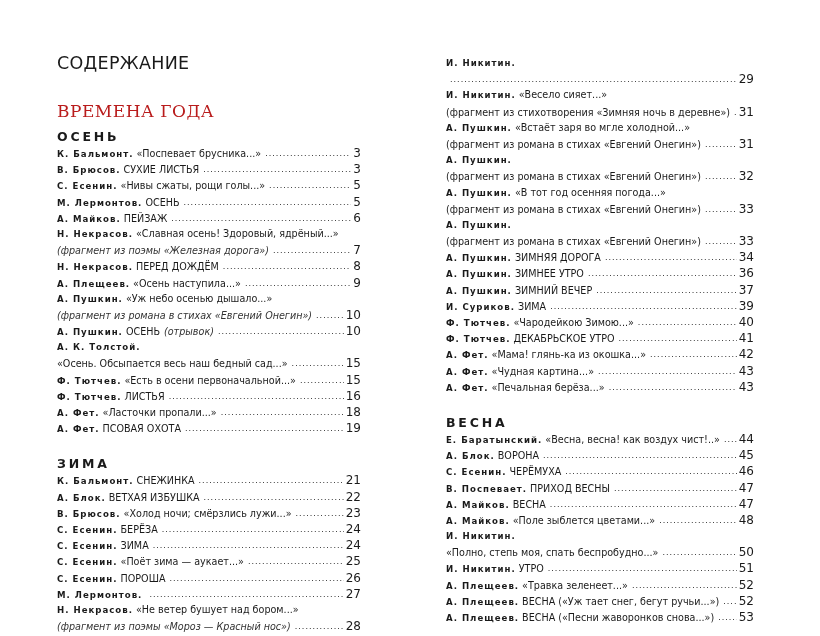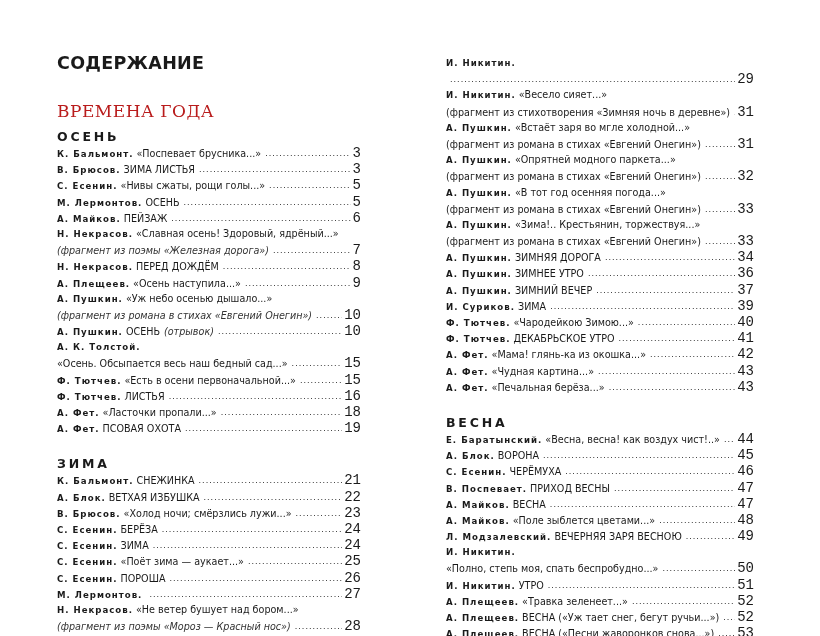--- a/index.html
+++ b/index.html
@@ -1,49 +1,49 @@
 <!DOCTYPE html>
 <html><head>
 <meta charset="utf-8">
 <style>
   html, body { margin:0; padding:0; background:#ffffff; }
   body { width:820px; height:636px; position:relative; overflow:hidden; font-family:"DejaVu Sans", sans-serif; color:#1a1a1a; }
   .page { position:absolute; top:0; }
   #left { left:57px; width:304px; }
   #right { left:446px; width:308px; top:55px; }
-  .toc-title { position:absolute; left:0; top:53px; font-family:"DejaVu Sans", sans-serif; font-weight:bold; font-size:17.5px; letter-spacing:0.3px; margin:0; }
+  .toc-title { position:absolute; left:0; top:53px; font-family:"DejaVu Sans", sans-serif; font-weight:normal; font-size:17.5px; letter-spacing:0.3px; margin:0; }
   .book-title { position:absolute; left:0; top:101px; font-family:"DejaVu Serif", serif; font-size:17px; font-weight:normal; letter-spacing:0.5px; color:#b91c1c; margin:0; }
   .section { font-weight:bold; font-size:12.5px; letter-spacing:2.8px; margin:0; height:17px; line-height:17px; }
   .list { position:absolute; left:0; width:100%; }
   .row { display:flex; align-items:baseline; height:16.2px; line-height:16.2px; font-size:9.6px; white-space:nowrap; overflow:hidden; }
   .author { font-weight:bold; letter-spacing:1px; font-size:8.6px; margin-right:3px; }
   .title { }
   .note { font-style:italic; color:#333; }
   .dots { flex:1; overflow:hidden; margin:0 2px 0 4px; position:relative; top:-1px; }
   .dots::after { content:"................................................................................................................................................................................................................................................................"; letter-spacing:1px; font-size:8px; }
-  .pg { font-size:14px;font-family:Liberation Mono, monospace; }
+  .pg { font-size:12px; }
   .gap { height:19px; }
 </style>
 </head>
 <body>
 
 <div class="page" id="left">
   <h1 class="toc-title">СОДЕРЖАНИЕ</h1>
   <h2 class="book-title">ВРЕМЕНА ГОДА</h2>
   <div class="list" id="left-list" style="top:128px;">
       <h3 class="section">ОСЕНЬ</h3>
       <div class="row">
         <span class="author">К. Бальмонт.</span>
         <span class="title">«Поспевает брусника...»</span>
         <span class="dots"></span>
         <span class="pg">3</span>
       </div>
       <div class="row">
         <span class="author">В. Брюсов.</span>
-        <span class="title">ЗИМА ЛИСТЬЯ</span>
+        <span class="title">СУХИЕ ЛИСТЬЯ</span>
         <span class="dots"></span>
         <span class="pg">3</span>
       </div>
       <div class="row">
         <span class="author">С. Есенин.</span>
         <span class="title">«Нивы сжаты, рощи голы...»</span>
         <span class="dots"></span>
         <span class="pg">5</span>
       </div>
       <div class="row">
@@ -210,39 +210,37 @@
         <span class="author">А. Пушкин.</span>
         <span class="title">«Встаёт заря во мгле холодной...»</span>
       </div>
       <div class="row">
         <span class="title">(фрагмент из романа в стихах «Евгений Онегин»)</span>
         <span class="dots"></span>
         <span class="pg">31</span>
       </div>
       <div class="row">
         <span class="author">А. Пушкин.</span>
-        <span class="title">«Опрятней модного паркета...»</span>
       </div>
       <div class="row">
         <span class="title">(фрагмент из романа в стихах «Евгений Онегин»)</span>
         <span class="dots"></span>
         <span class="pg">32</span>
       </div>
       <div class="row">
         <span class="author">А. Пушкин.</span>
         <span class="title">«В тот год осенняя погода...»</span>
       </div>
       <div class="row">
         <span class="title">(фрагмент из романа в стихах «Евгений Онегин»)</span>
         <span class="dots"></span>
         <span class="pg">33</span>
       </div>
       <div class="row">
         <span class="author">А. Пушкин.</span>
-        <span class="title">«Зима!.. Крестьянин, торжествуя...»</span>
       </div>
       <div class="row">
         <span class="title">(фрагмент из романа в стихах «Евгений Онегин»)</span>
         <span class="dots"></span>
         <span class="pg">33</span>
       </div>
       <div class="row">
         <span class="author">А. Пушкин.</span>
         <span class="title">ЗИМНЯЯ ДОРОГА</span>
         <span class="dots"></span>
@@ -326,26 +324,20 @@
         <span class="author">А. Майков.</span>
         <span class="title">ВЕСНА</span>
         <span class="dots"></span>
         <span class="pg">47</span>
       </div>
       <div class="row">
         <span class="author">А. Майков.</span>
         <span class="title">«Поле зыблется цветами...»</span>
         <span class="dots"></span>
         <span class="pg">48</span>
-      </div>
-      <div class="row">
-        <span class="author">Л. Модзалевский.</span>
-        <span class="title">ВЕЧЕРНЯЯ ЗАРЯ ВЕСНОЮ</span>
-        <span class="dots"></span>
-        <span class="pg">49</span>
       </div>
       <div class="row">
         <span class="author">И. Никитин.</span>
       </div>
       <div class="row">
         <span class="title">«Полно, степь моя, спать беспробудно...»</span>
         <span class="dots"></span>
         <span class="pg">50</span>
       </div>
       <div class="row">

